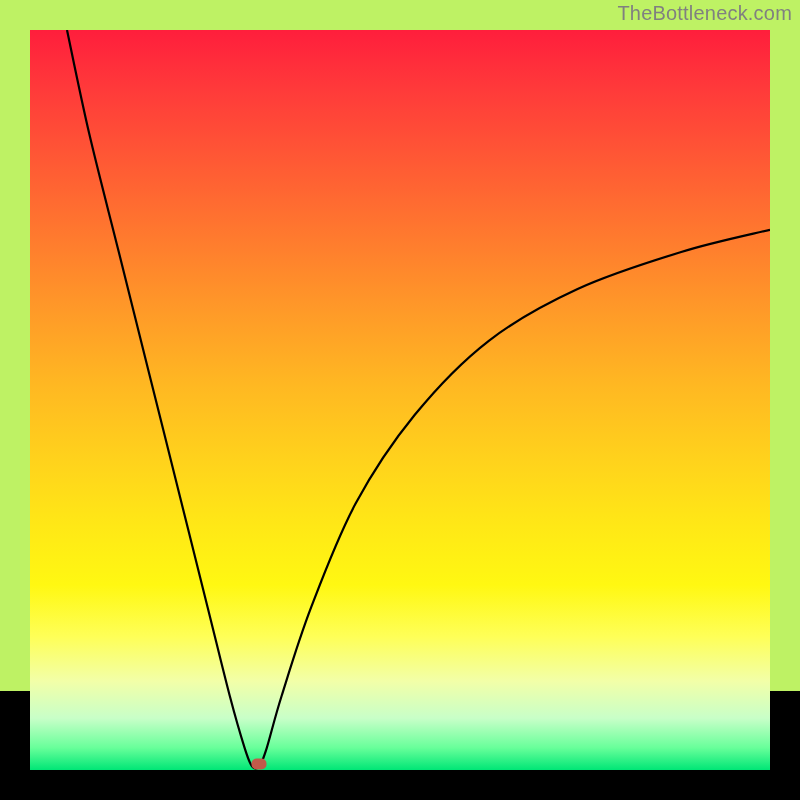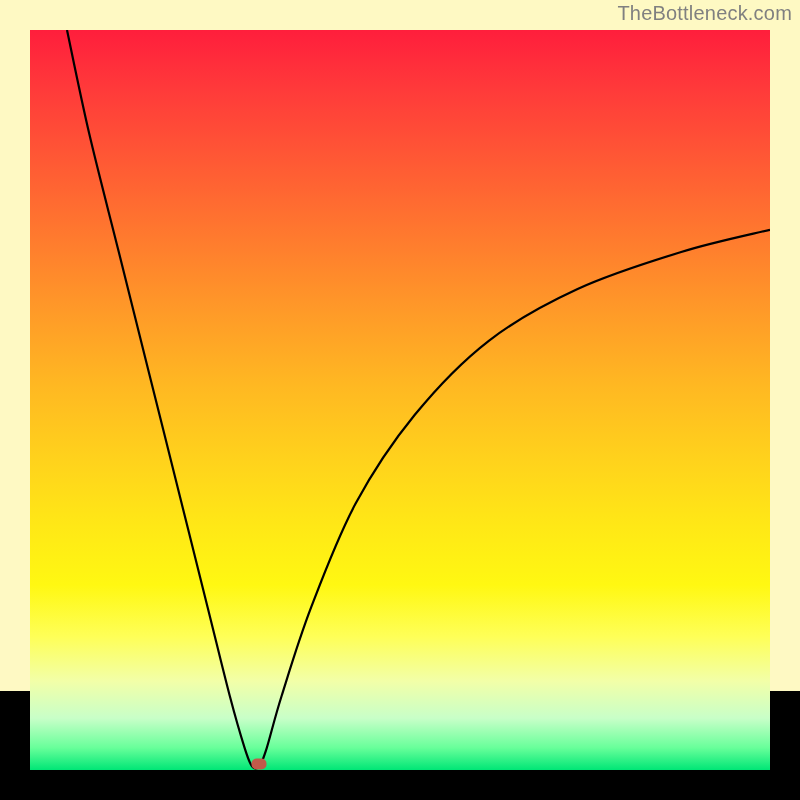--- a/index.html
+++ b/index.html
@@ -9,21 +9,21 @@
     height: 800px;
     background: #000000;
     font-family: Arial, Helvetica, sans-serif;
     overflow: hidden;
   }
 
   .frame {
     position: relative;
     width: 800px;
     height: 691px;
-    background: #fef9c3;
+    background: #bef264;
   }
 
   .watermark {
     position: absolute;
     top: 2px;
     right: 8px;
     color: #808080;
     font-size: 20px;
     font-weight: 400;
     letter-spacing: 0.2px;

